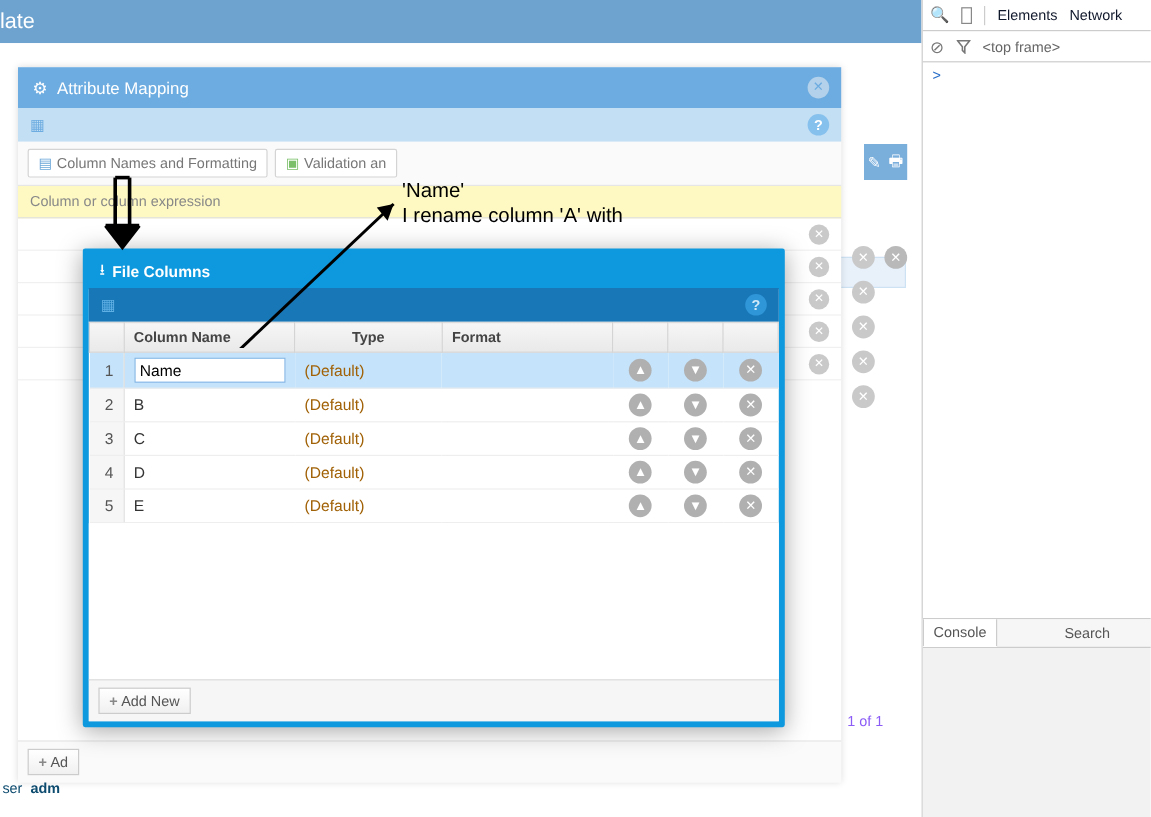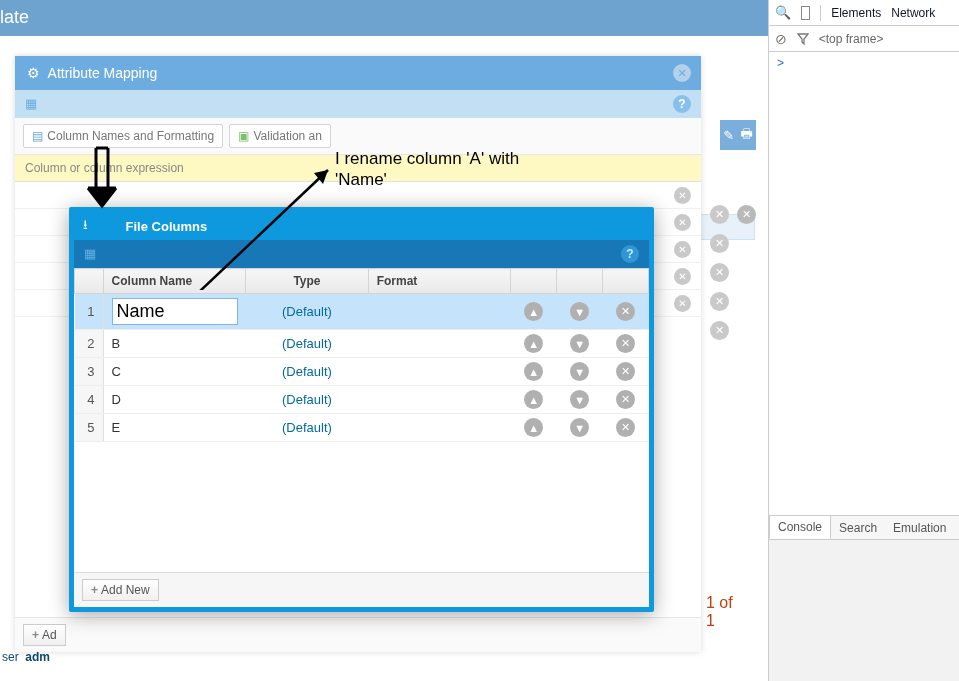--- a/index.html
+++ b/index.html
@@ -23,43 +23,43 @@
     .attr-mapping-toolbar { background: #fafafa; padding: 6px 8px; display: flex; gap: 6px; border-bottom: 1px solid #e6e6e6;}
     .tb-btn { background: #fff; border: 1px solid #d4d4d4; padding: 4px 8px; font-size: 12px; color: #777; display: flex; align-items: center; gap: 4px; border-radius: 2px; cursor: pointer;}
     .attr-grid-head { background: #fef9c3; padding: 6px 10px; color: #888; font-size: 12px; border-bottom: 1px solid #e0e0e0; }
     .attr-body-rows { padding: 0; }
     .attr-row-stub { height: 27px; border-bottom: 1px solid #f0f0f0; position: relative; }
     .attr-row-stub .del { position: absolute; right: 10px; top: 5px; width: 17px; height: 17px; background: #c9c9c9; border-radius: 50%; color: #fff; text-align: center; line-height: 17px; font-size: 10px; cursor:pointer;}
     .attr-footer { padding: 6px 8px; background: #fafafa; border-top: 1px solid #e6e6e6;}
     .add-btn { background: linear-gradient(#fff,#f0f0f0); border: 1px solid #ccc; padding: 3px 8px; font-size: 12px; color: #555; display: inline-flex; align-items: center; gap: 3px; cursor: pointer;}
 
     
-    .paging-stub { position: absolute; left: 706px; top: 594px; color: #c2410c; font-size: 16px; width: 40px; }
+    .paging-stub { position: absolute; left: 706px; top: 594px; color: #8b5cf6; font-size: 12px; width: 40px; }
 
     
     .file-columns { position: absolute; left: 69px; top: 207px; width: 585px; background: #fff; border: 5px solid #0e99df; border-radius: 2px; box-shadow: 0 3px 20px rgba(0,0,0,0.35); z-index: 20; }
     .fc-header { background: #0e99df; color: #fff; height: 30px; padding: 6px 10px; display: flex; align-items: center; gap: 6px; margin: -1px; }
     .fc-header .dl-icon { font-size: 13px; }
-    .fc-header .title { font-weight: bold; font-size: 13px; margin-left: 32px; }
+    .fc-header .title { font-weight: bold; font-size: 13px; }
     .fc-sub { background: #1877b7; height: 28px; position: relative; padding: 6px 10px; }
     .fc-sub .grid-icon { color: #5fb0e4; font-size: 13px; }
     .fc-sub .help { position: absolute; right: 10px; top: 5px; width: 18px; height: 18px; background: #2f96d8; border-radius: 50%; color: #cfe9f9; text-align: center; line-height: 18px; font-size: 12px; font-weight: bold; cursor:pointer;}
     .fc-table { width: 100%; border-collapse: collapse; }
     .fc-table th { background: linear-gradient(#f6f6f6,#e9e9e9); border: 1px solid #d4d4d4; padding: 5px 8px; font-weight: bold; font-size: 12px; color: #444; text-align: left; }
     .fc-table th.idx { width: 28px; }
     .fc-table th.name { width: 140px; }
     .fc-table th.type { width: 120px; text-align: center;}
     .fc-table th.format { width: 140px; }
     .fc-table th.action { width: 45px; }
     .fc-table td { border-bottom: 1px solid #eee; padding: 4px 8px; font-size: 13px; color: #333; height: 27px; }
     .fc-table td.idx { text-align: right; padding-right: 8px; background: #f6f6f6; border-right: 1px solid #e0e0e0; color: #555;}
-    .fc-table td.type { color: #0369a1; text-align: center;}
+    .fc-table td.type { color: #a16207; }
     .fc-table tr.selected td { background: #c5e3fa; }
     .fc-table tr.selected td.idx { background: #c5e3fa; }
-    .fc-table td input.cell-edit { width: 100%; border: 1px solid #7fb5e6; padding: 2px 4px; font-size: 18px; background: #fff; }
+    .fc-table td input.cell-edit { width: 100%; border: 1px solid #7fb5e6; padding: 2px 4px; font-size: 13px; background: #fff; }
     .circle-btn { width: 19px; height: 19px; background: #b0b0b0; border-radius: 50%; color: #fff; display: inline-flex; align-items: center; justify-content: center; font-size: 11px; cursor: pointer; }
     .fc-body-pad { height: 130px; background: #fff; }
     .fc-footer1 { padding: 6px 8px; background: #f6f6f6; border-top: 1px solid #ddd; }
     .fc-footer2 { padding: 8px; text-align: center; background: #fff; border-top: 1px solid #e6e6e6;}
     .close-btn { background: linear-gradient(#3fa4e6,#1d7ec3); border: 1px solid #176da9; color: #fff; padding: 5px 20px; font-size: 13px; font-weight: bold; border-radius: 3px; cursor: pointer; }
 
     
     .peek-actions { position: absolute; left: 710px; top: 205px; display: flex; flex-direction: column; gap: 10px; z-index: 5;}
     .peek-actions .circle-btn { background: #c9c9c9; }
     .peek-actions .row2 { display: flex; gap: 8px; }
@@ -70,21 +70,21 @@
 
     
     .devtools { position: absolute; left: 768px; top: 0; width: 191px; height: 681px; border-left: 1px solid #ccc; background: #fff; font-size: 12px; color: #333; }
     .dt-toolbar { height: 26px; border-bottom: 1px solid #ccc; display: flex; align-items: center; padding: 0 6px; gap: 10px; }
     .dt-toolbar .sep { width: 1px; height: 16px; background: #ccc; }
     .dt-toolbar .tab { color: #0f172a; cursor: pointer; }
     .dt-row2 { height: 26px; border-bottom: 1px solid #ccc; display: flex; align-items: center; padding: 0 6px; gap: 10px; color: #777;}
     .dt-row2 .frame { color: #666; }
     .dt-console { position: absolute; left: 0; top: 52px; right: 0; bottom: 166px; padding: 4px 8px; color: #2a6fc9;}
     .dt-bottom { position: absolute; left: 0; bottom: 0; right: 0; height: 166px; border-top: 1px solid #ccc; background: #f2f2f2;}
-    .dt-bottom-tabs { height: 24px; border-bottom: 1px solid #ccc; display: flex; align-items: center; background: #f6f6f6;}
+    .dt-bottom-tabs { height: 24px; border-bottom: 1px solid #ccc; display: flex; align-items: center; background: #f6f6f6; gap: 48px;}
     .dt-bottom-tabs .btab { padding: 4px 8px; color: #555; font-size: 12px; cursor:pointer;}
     .dt-bottom-tabs .btab.active { background: #fff; border: 1px solid #ccc; border-bottom: 1px solid #fff; border-top: none; }
 
     
     .side-right-strip { position: absolute; left: 720px; top: 120px; width: 36px; height: 30px; background: #7aaedb; display:flex; align-items:center; justify-content:space-around; color:#fff; font-size:13px;}
     .side-right-row { position: absolute; left: 670px; top: 214px; width: 85px; height: 26px; background: #e8f1fa; border:1px solid #cde2f3;}
 
     .user-line { position: absolute; left: 0; top: 650px; color: #0c4a6e; font-size: 12px; padding-left: 2px;}
     svg { display: block; }
   </style>
@@ -176,22 +176,22 @@
     <path d="M 28 48 L 42 66 L 56 48" fill="#000"></path>
     <path d="M 36 8 L 48 8"></path>
   </g>
 
   <g stroke="#000" stroke-width="2.5" fill="none">
     <line x1="120" y1="170" x2="268" y2="30"></line>
     <polygon points="268,30 254,33 263,44" fill="#000" stroke="none"></polygon>
   </g>
 </svg>
 <div class="annotation-text">
+  <div>'Name'</div>
   <div>I rename column 'A' with</div>
-  <div>'Name'</div>
 </div>
 
 <div class="file-columns">
   <div class="fc-header">
     <span class="dl-icon">⭳</span>
     <span class="title">File Columns</span>
   </div>
   <div class="fc-sub">
     <span class="grid-icon">▦</span>
     <span class="help">?</span>

